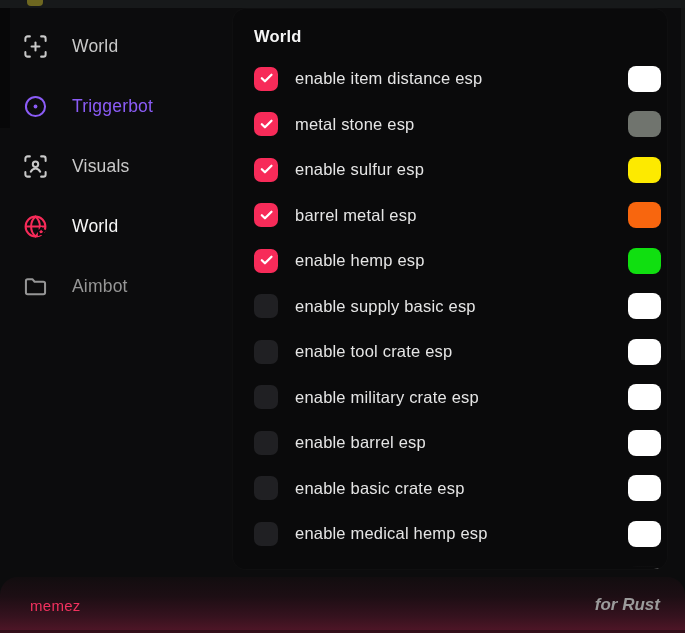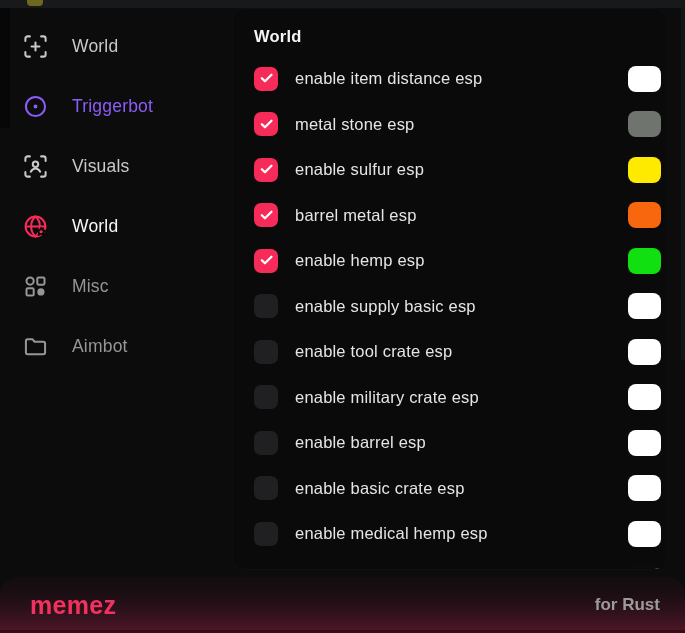--- a/index.html
+++ b/index.html
@@ -83,22 +83,22 @@
     position:absolute;left:0;bottom:0;width:685px;height:56px;
     border-radius:18px 18px 0 0;
     background:linear-gradient(180deg,#120d0f 0%,#1d0e14 35%,#35121e 70%,#521628 100%);
     display:flex;align-items:center;justify-content:space-between;
     padding:0 25px 0 30px;
   }
   .footer::after{
     content:"";position:absolute;left:0;right:0;bottom:0;height:3px;
     background:rgba(0,0,0,.35);
   }
-  .brand{color:#f1315e;font-size:25px;font-weight:700;letter-spacing:.3px;}
-  .tagline{color:#9b9b9b;font-size:17px;font-weight:600;}
+  .brand{color:#f1315e;font-size:15px;font-weight:400;letter-spacing:.3px;}
+  .tagline{color:#9b9b9b;font-size:17px;font-style:italic;font-weight:600;}
 </style>
 </head>
 <body>
 
 <div class="top-strip"></div>
 <div class="top-speck"></div>
 <div class="left-edge"></div>
 <div class="right-edge"></div>
 
 <nav class="sidebar">
@@ -143,31 +143,20 @@
           <circle cx="12" cy="12" r="8.8"></circle>
           <path d="M3.2 12h17.6"></path>
           <path d="M12 3.2c2.6 2.3 3.9 5.2 3.9 8.8s-1.3 6.5-3.9 8.8c-2.6-2.3-3.9-5.2-3.9-8.8S9.4 5.5 12 3.2z"></path>
           <path fill="currentColor" stroke="#0a0a0b" stroke-width="1.6" stroke-linejoin="round" d="M17 13.2l1.2 2 2.3.4-1.6 1.7.3 2.3-2.2-1-2.2 1 .3-2.3-1.6-1.7 2.3-.4z"></path>
         </svg>
       </span>
     <span class="side-label">World</span>
   </div>
     <div class="side-item muted">
     <span class="side-icon">
-        <svg viewBox="0 0 24 24" fill="none" stroke="currentColor" stroke-width="1.8">
-          <circle cx="7.2" cy="7.2" r="3.2"></circle>
-          <rect x="13.6" y="4" width="6.4" height="6.4" rx="1.2"></rect>
-          <rect x="4" y="13.6" width="6.4" height="6.4" rx="1.2"></rect>
-          <circle cx="16.8" cy="16.8" r="3.2" fill="currentColor" stroke="none"></circle>
-        </svg>
-      </span>
-    <span class="side-label">Misc</span>
-  </div>
-    <div class="side-item muted">
-    <span class="side-icon">
         <svg viewBox="0 0 24 24" fill="none" stroke="currentColor" stroke-width="1.8" stroke-linejoin="round">
           <path d="M3.5 7A1.5 1.5 0 0 1 5 5.5h4.2l2 2.3H19a1.5 1.5 0 0 1 1.5 1.5v8a1.5 1.5 0 0 1-1.5 1.5H5A1.5 1.5 0 0 1 3.5 17.3z"></path>
         </svg>
       </span>
     <span class="side-label">Aimbot</span>
   </div>
   </nav>
 
 <section class="panel">
   <h2 class="panel-title">World</h2>

